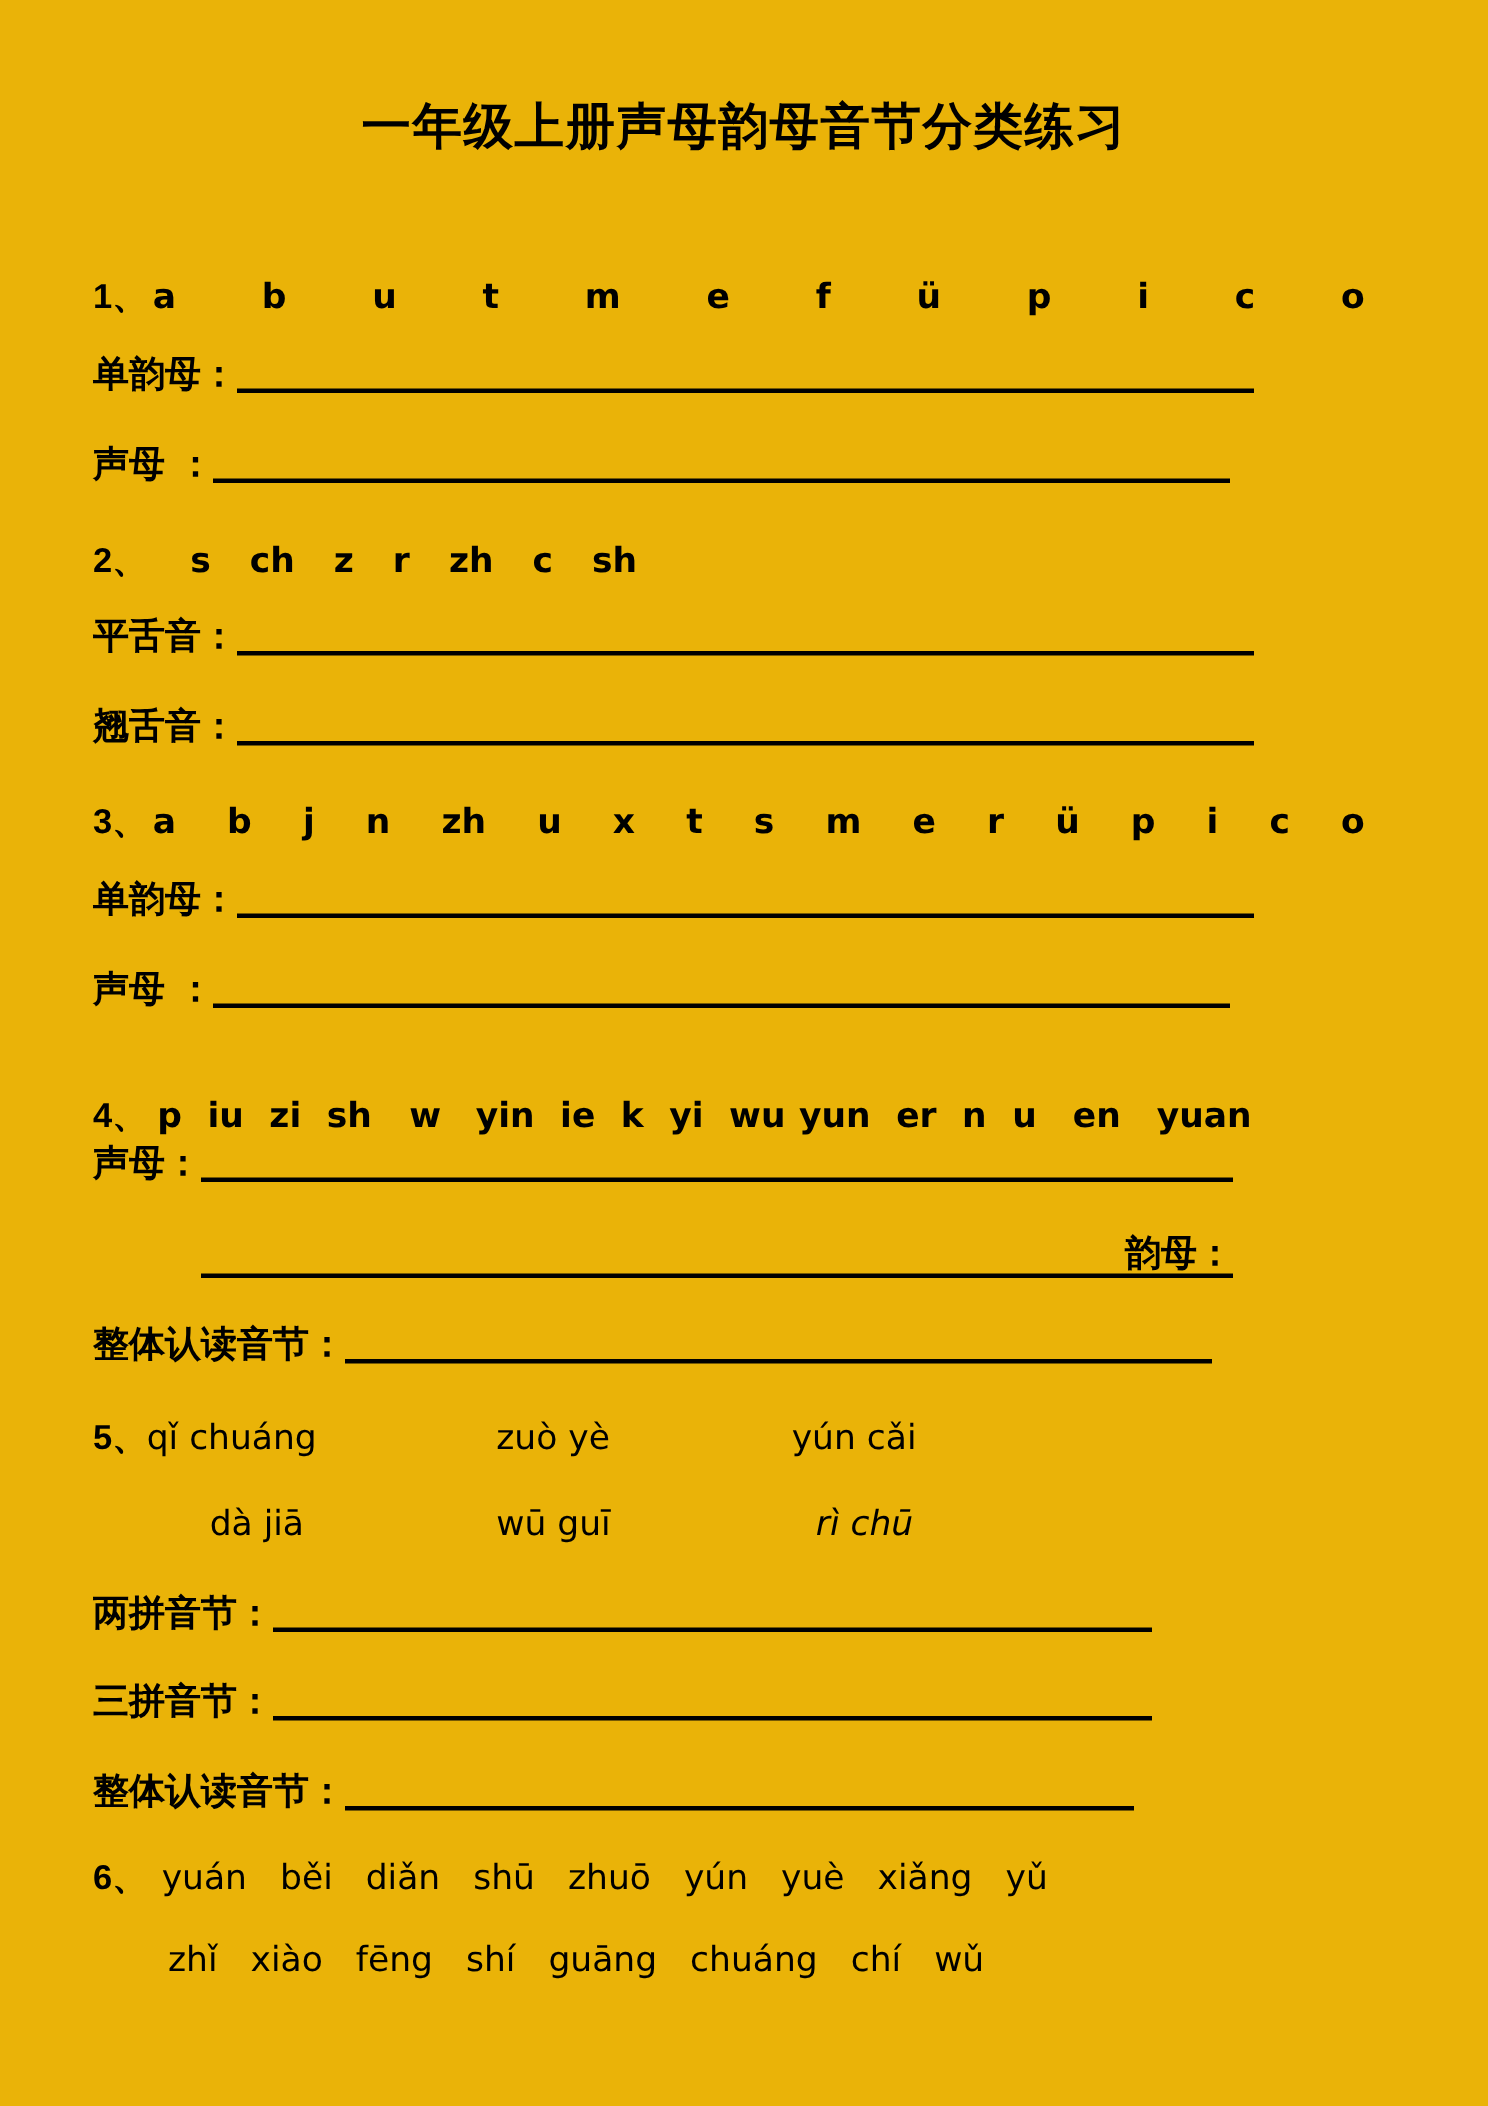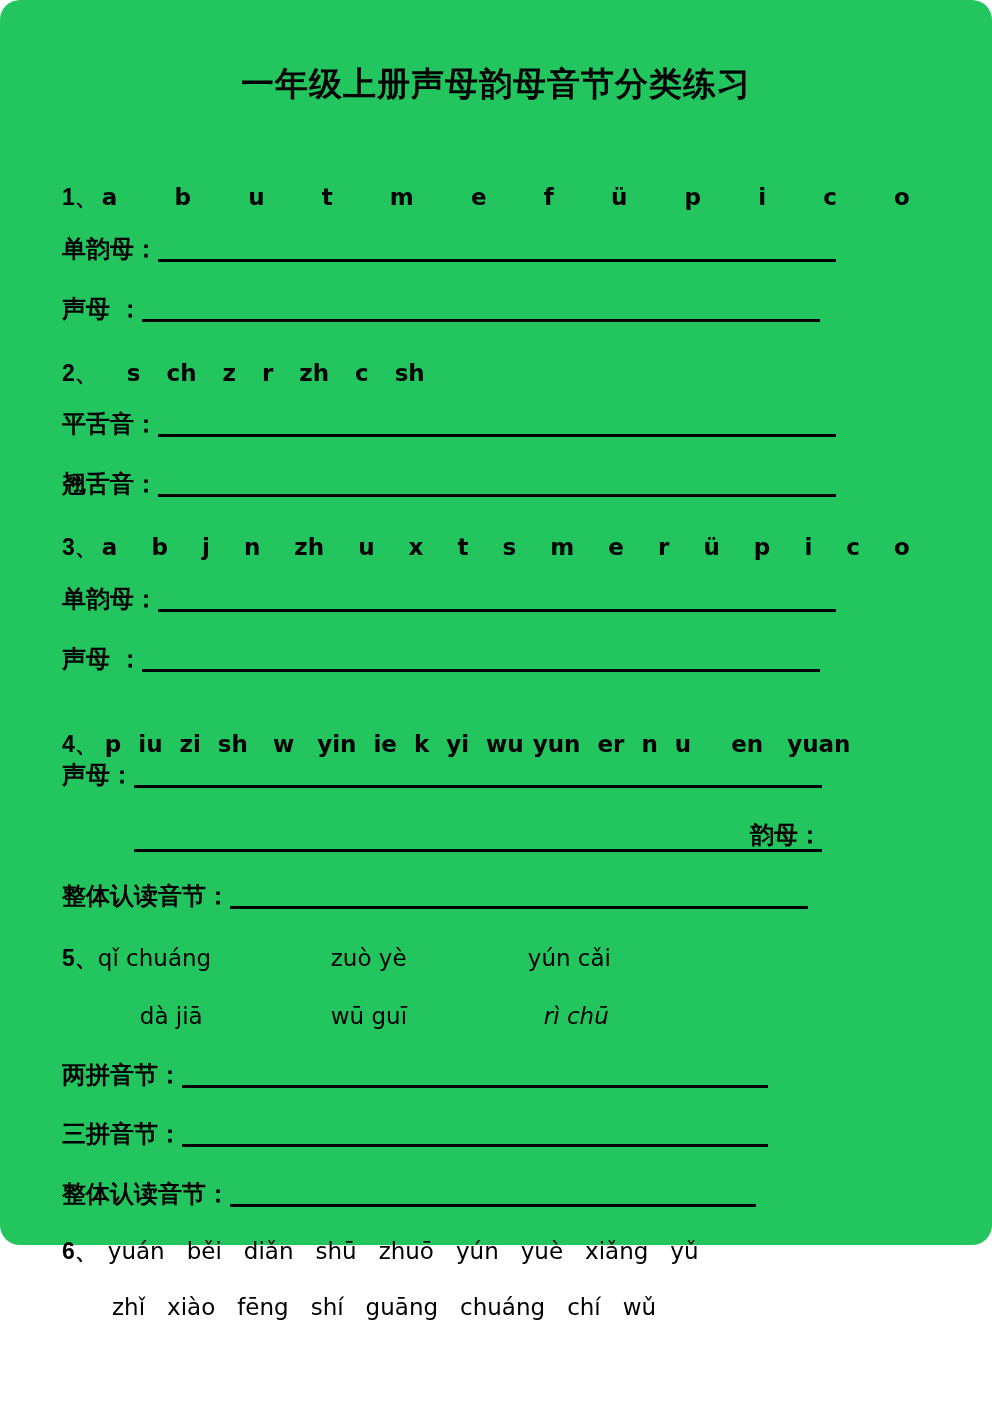--- a/index.html
+++ b/index.html
@@ -12,23 +12,22 @@
     height: 1404px;
     font-family: "Liberation Sans", "DejaVu Sans", sans-serif;
     color: #000000;
     position: relative;
     overflow: hidden;
   }
 
   .page {
     position: relative;
     width: 992px;
-    height: 1245px;
-    background: #22c55e;
-    border-radius: 20px;
+    height: 1404px;
+    background: #eab308;
   }
 
   
   .doc-title {
     position: absolute;
     left: 0;
     top: 62px;
     width: 992px;
     text-align: center;
     font-family: "DejaVu Serif", "Liberation Serif", serif;
@@ -225,21 +224,21 @@
     <span class="tok" style="margin-left:8px;">w</span>
     <span class="tok" style="margin-left:6px;margin-top:24px;">yin</span>
     <span class="tok">ie</span>
     <span class="tok">k</span>
     <span class="tok">yi</span>
     <span class="tok" style="margin-right:-8px;">wu</span>
     <span class="tok">yun</span>
     <span class="tok">er</span>
     <span class="tok">n</span>
     <span class="tok">u</span>
-    <span class="tok" style="margin-left:23px;">en</span>
+    <span class="tok" style="margin-left:7px;">en</span>
     <span class="tok" style="margin-left:7px;">yuan</span>
   </div>
 
   <div class="ansrow" style="left:62px; top:763px; width:760px;">
     <span class="lbl">声母：</span>
     <span class="rule" style="width:688px;"></span>
   </div>
 
   <div class="ansrow" style="left:62px; top:823px; width:760px;flex-direction:column;">
     <span class="lbl">韵母：</span>

